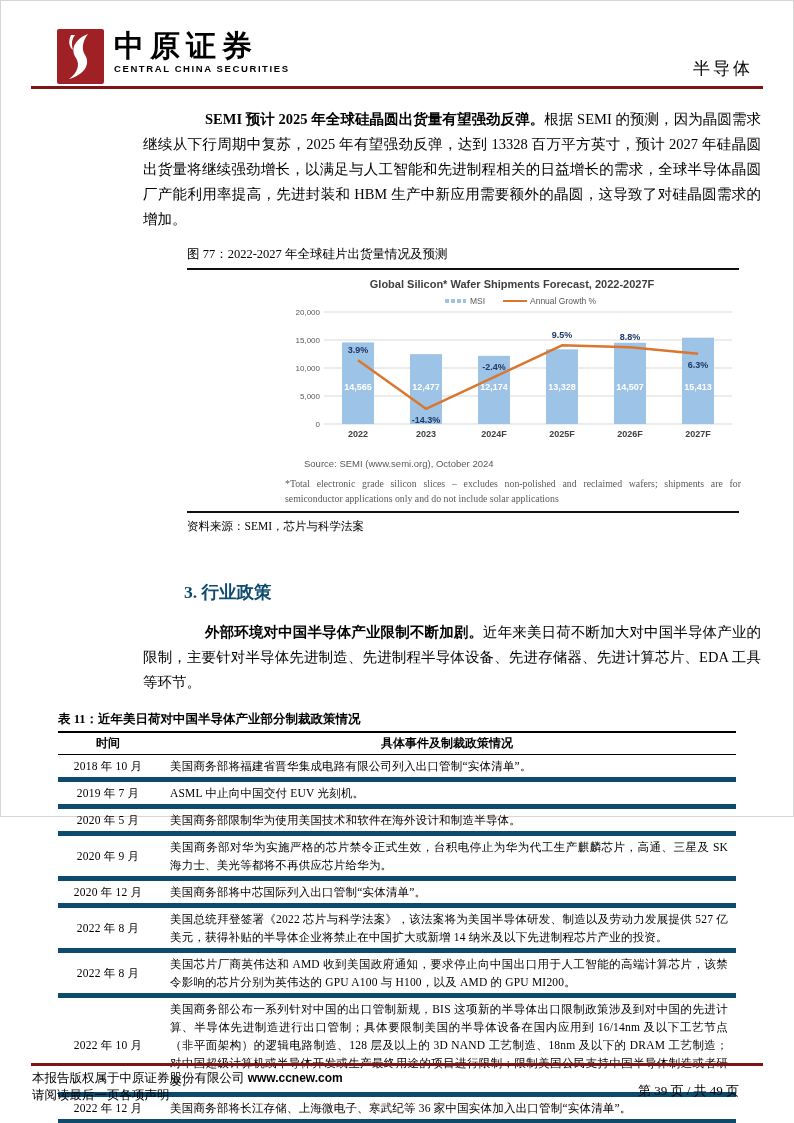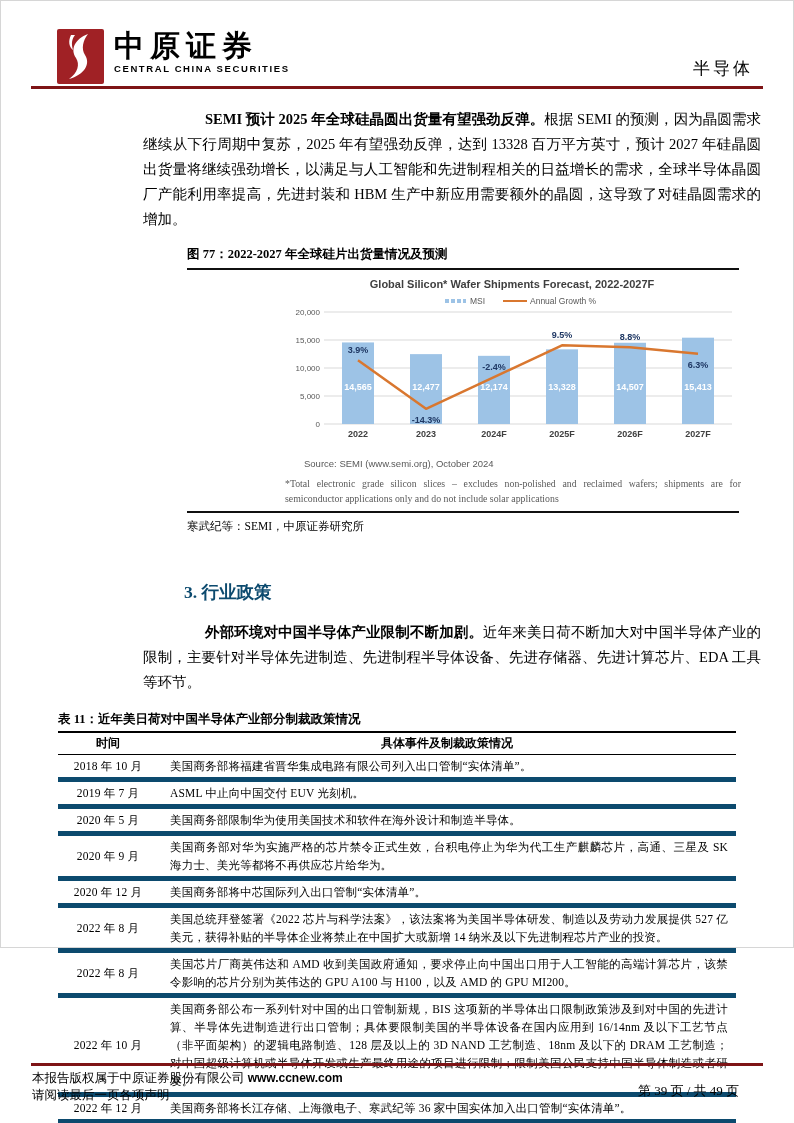--- a/index.html
+++ b/index.html
@@ -1,35 +1,35 @@
 <!DOCTYPE html>
 <html><head>
 <meta charset="utf-8">
 <style>
   html,body{margin:0;padding:0;}
   body{width:794px;height:1123px;background:#ffffff;position:relative;overflow:hidden;
        font-family:"Liberation Serif","DejaVu Serif",serif;color:#000;}
-  .page{width:794px;height:948px;position:relative;box-sizing:border-box;border:1px solid #d6d6d6;background:#fff;}
+  .page{width:794px;height:817px;position:relative;box-sizing:border-box;border:1px solid #d6d6d6;background:#fff;}
 
   
   .hdr{position:absolute;left:30px;right:30px;top:26px;height:59px;border-bottom:3px solid #7e1416;}
   .logo{position:absolute;left:26px;top:2px;display:flex;align-items:flex-start;}
   .logo-mark{width:47px;height:55px;}
   .logo-txt{margin-left:10px;}
   .logo-cn{font-size:30px;font-weight:bold;letter-spacing:6px;line-height:34px;font-family:"Liberation Serif",serif;}
   .logo-en{font-size:9.5px;font-weight:bold;letter-spacing:1.6px;font-family:"Liberation Sans",sans-serif;}
   .doc-type{position:absolute;right:10px;bottom:6px;font-size:17px;letter-spacing:3px;}
 
   
   .para{margin:19px 32px 0 142px;font-size:14.5px;line-height:25px;text-align:justify;text-indent:62px;}
   .para b{font-weight:bold;}
 
   
   .figure{margin:14px 54px 0 186px;}
-  .fig-title{font-size:12.5px;font-weight:bold;padding-bottom:5px;}
+  .fig-title{font-size:12.5px;font-weight:normal;padding-bottom:5px;}
   .rule{border-top:2px solid #101010;height:0;}
   .chart-wrap{margin:4px 0 0 95px;width:460px;}
   .footnote{margin:0 0 5px 98px;width:456px;font-size:9.8px;line-height:1.55;color:#595959;text-align:justify;}
   .fig-source{font-size:11.5px;padding-top:6px;}
 
   
   .sec-h{margin:46px 0 0 183px;font-size:17.5px;font-weight:bold;color:#0c4a6e;}
 
   
   .tblock{margin:16px 57px 0 57px;}
@@ -114,21 +114,21 @@
           <text x="144" y="148.8" text-anchor="middle" font-size="9" font-weight="bold" fill="#1f3864">-14.3%</text>
           <text x="212" y="96.06666666666666" text-anchor="middle" font-size="9" font-weight="bold" fill="#1f3864">-2.4%</text>
           <text x="280" y="64.33333333333334" text-anchor="middle" font-size="9" font-weight="bold" fill="#1f3864">9.5%</text>
           <text x="348" y="66.2" text-anchor="middle" font-size="9" font-weight="bold" fill="#1f3864">8.8%</text>
           <text x="416" y="93.86666666666667" text-anchor="middle" font-size="9" font-weight="bold" fill="#1f3864">6.3%</text>
           <text x="22" y="193" font-size="9.5" fill="#595959">Source: SEMI (www.semi.org), October 2024</text>
         </svg>
     </div>
     <div class="footnote">*Total electronic grade silicon slices – excludes non-polished and reclaimed wafers; shipments are for semiconductor applications only and do not include solar applications</div>
     <div class="rule"></div>
-    <div class="fig-source">寒武纪等：SEMI，中原证券研究所</div>
+    <div class="fig-source">资料来源：SEMI，芯片与科学法案</div>
   </div>
 
   <div class="sec-h">3. 行业政策</div>
 
   <p class="para" style="margin-top:16px"><b>外部环境对中国半导体产业限制不断加剧。</b><span>近年来美日荷不断加大对中国半导体产业的限制，主要针对半导体先进制造、先进制程半导体设备、先进存储器、先进计算芯片、EDA 工具等环节。</span></p>
 
   <div class="tblock">
     <div class="tbl-title">表 11：近年美日荷对中国半导体产业部分制裁政策情况</div>
     <table class="policy">
       <thead>

